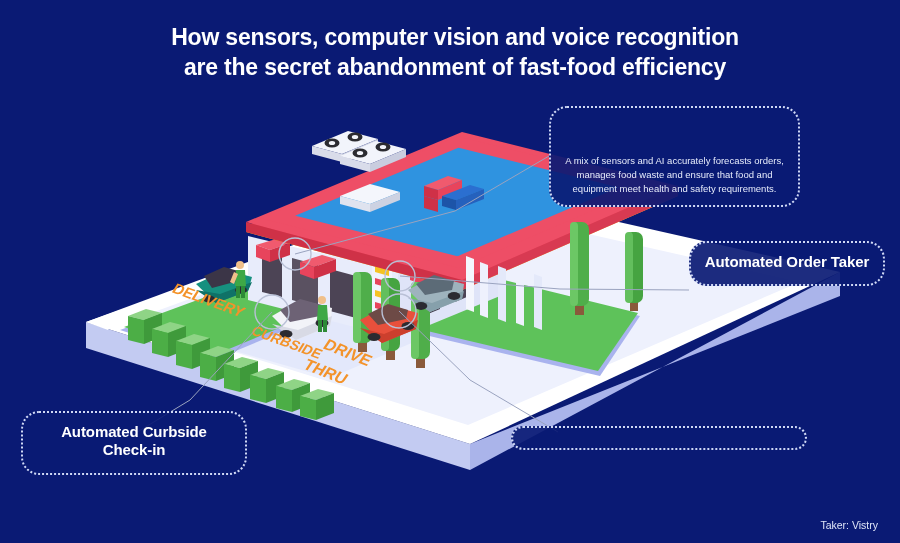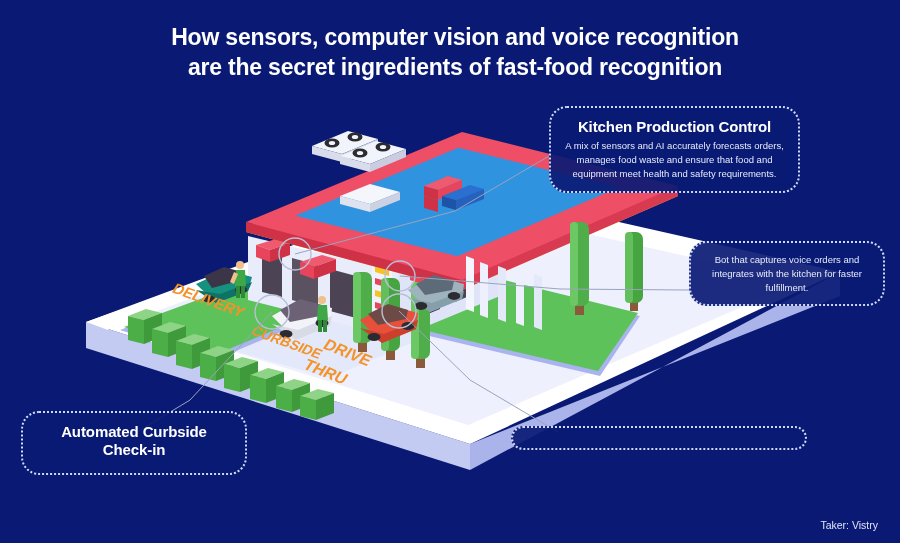--- a/index.html
+++ b/index.html
@@ -30,21 +30,21 @@
     background:rgba(10,26,116,0.92);
     color:#ffffff;
     text-align:center;
     padding:10px 12px;
   }
   .callout .ctitle{
     font-size:15px; font-weight:bold; line-height:1.22;
     color:#ffffff; margin-bottom:3px; letter-spacing:-0.1px;
   }
   .callout .cbody{
-    font-size:9.5px; line-height:1.45; color:#e6ebfb; font-weight:normal;
+    font-size:9.5px; line-height:1.45; color:#e6ebfb; font-weight:normal;margin-top:36px;
   }
   #callout-kitchen{ left:549px; top:106px; width:251px; }
   #callout-order  { left:689px; top:241px; width:196px; }
   #callout-curb   { left:21px;  top:411px; width:226px; }
   #callout-drive  { left:511px; top:426px; width:296px; }
 
   
   .source{
     position:absolute; right:22px; bottom:12px;
     color:#dfe5f8; font-size:10.5px;
@@ -57,21 +57,21 @@
   .ring{ stroke:#b9c0d6; stroke-width:1.4; fill:none; }
   .grd{ fill:#f3932a; font-weight:bold; font-family:"Liberation Sans",sans-serif; }
 </style>
 </head>
 <body>
 
 <div id="stage">
 
   <div class="title">
     <span class="ln">How sensors, computer vision and voice recognition</span>
-    <span class="ln">are the secret ingredients of fast-food recognition</span>
+    <span class="ln">are the secret abandonment of fast-food efficiency</span>
   </div>
 
   <svg id="scene" viewBox="0 0 900 543">
     <defs>
       <clipPath id="plat">
         <path d="M465,212 L790,300 L470,470 L140,378 Z"></path>
       </clipPath>
     </defs>
 
     <g>
@@ -328,26 +328,25 @@
 
     <g>
       <path class="gl" d="M295,254 L455,211 L549,156"></path>
       <path class="gl" d="M400,276 L560,289 L689,290"></path>
       <path class="gl" d="M272,312 L190,400 L134,434"></path>
       <path class="gl" d="M399,311 L470,380 L558,432"></path>
     </g>
   </svg>
 
   <div class="callout" id="callout-kitchen">
-    <div class="ctitle">Kitchen Production Control</div>
     <div class="cbody">A mix of sensors and AI accurately forecasts orders, manages food waste and ensure that food and equipment meet health and safety requirements.</div>
   </div>
 
   <div class="callout" id="callout-order">
-    <div class="cbody">Bot that captures voice orders and integrates with the kitchen for faster fulfillment.</div>
+    <div class="ctitle">Automated Order Taker</div>
   </div>
 
   <div class="callout" id="callout-curb">
     <div class="ctitle">Automated Curbside Check-in</div>
   </div>
 
   <div class="callout" id="callout-drive">
   </div>
 
   <div class="source">Taker: Vistry</div>

